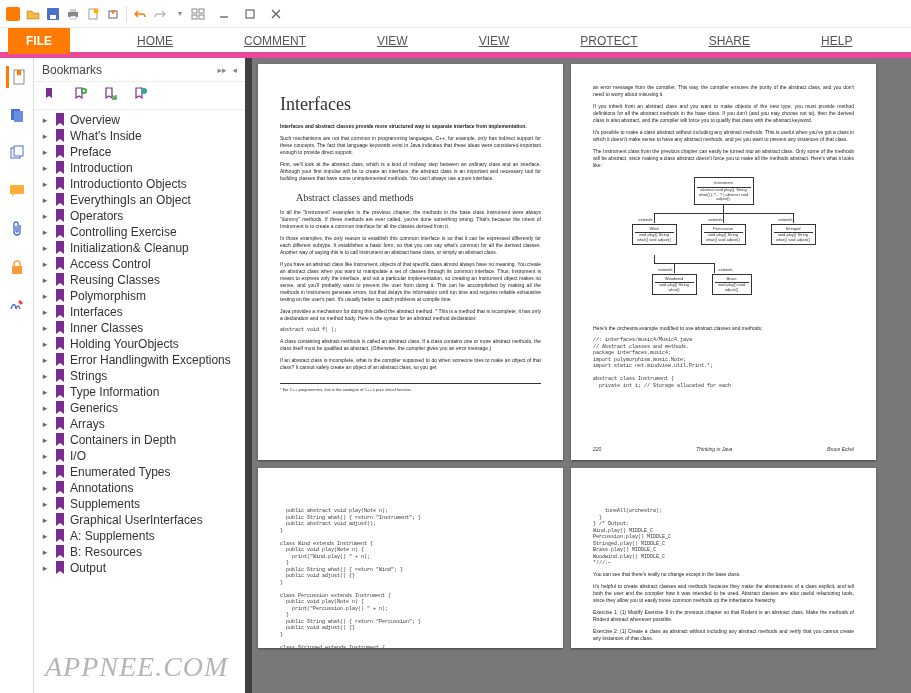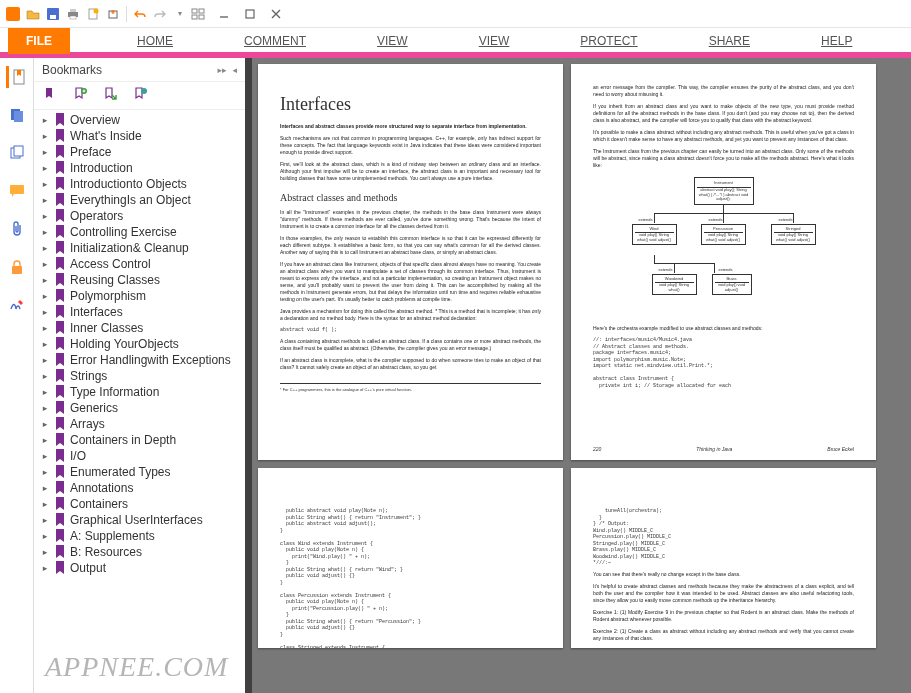--- a/index.html
+++ b/index.html
@@ -33,21 +33,21 @@
 .bm-expand { width: 10px; height: 10px; display: inline-flex; align-items: center; justify-content: center; color: #666; font-size: 9px; }
 .bm-ribbon { width: 12px; height: 14px; }
 
 .bm-list::-webkit-scrollbar { width: 16px; }
 .bm-list::-webkit-scrollbar-track { background: #f4f4f4; }
 .bm-list::-webkit-scrollbar-thumb { background: #cfcfcf; border: 2px solid #f4f4f4; border-radius: 2px; }
 
 .doc-area { flex: 1; background: #787878; position: relative; overflow: hidden; display: flex; flex-wrap: wrap; gap: 8px; padding: 6px; align-content: flex-start; }
 .page { background: #fff; box-shadow: 0 1px 2px rgba(0,0,0,.4); width: 305px; height: 396px; padding: 20px 22px; font-size: 6px; color: #333; overflow: hidden; position: relative; }
 .page h1 { font-size: 18px; font-weight: normal; margin: 10px 0 8px; font-family: Georgia, serif; }
-.page h2 { font-size: 10px; font-weight: normal; margin: 10px 0 6px; font-family: Georgia, serif; }
+.page h2 { font-size: 10px; font-weight: normal; margin: 10px 16px 6px; font-family: Georgia, serif; }
 .page p { font-size: 5px; line-height: 1.4; margin-bottom: 5px; text-align: justify; color: #222; }
 .page pre { font-family: 'Courier New', monospace; font-size: 5px; line-height: 1.3; margin: 4px 0; white-space: pre-wrap; }
 .page-footer { position: absolute; bottom: 8px; left: 22px; right: 22px; display: flex; justify-content: space-between; font-size: 5px; font-style: italic; color: #333; }
 
 .diagram { margin: 8px auto; width: 200px; height: 140px; position: relative; }
 .dbox { position: absolute; border: 1px solid #333; font-size: 4px; text-align: center; padding: 2px; background: #fff; line-height: 1.2; }
 .dline { position: absolute; background: #333; }
 
 .watermark { position: absolute; bottom: 10px; left: 45px; font-size: 28px; font-family: Georgia, serif; color: rgba(120,120,120,.55); letter-spacing: 1px; font-style: italic; pointer-events: none; }
 </style>
@@ -410,21 +410,21 @@
     <svg class="bm-ribbon" viewBox="0 0 12 14">
             <path d="M2 0v13l4-3 4 3V0z" fill="#7a2d8f"></path>
           </svg>
     <span>Annotations</span>
         </div>
         <div class="bm-item">
           <span class="bm-expand">▸</span>
     <svg class="bm-ribbon" viewBox="0 0 12 14">
             <path d="M2 0v13l4-3 4 3V0z" fill="#7a2d8f"></path>
           </svg>
-    <span>Containers</span>
+    <span>Supplements</span>
         </div>
         <div class="bm-item">
           <span class="bm-expand">▸</span>
     <svg class="bm-ribbon" viewBox="0 0 12 14">
             <path d="M2 0v13l4-3 4 3V0z" fill="#7a2d8f"></path>
           </svg>
     <span>Graphical UserInterfaces</span>
         </div>
         <div class="bm-item">
           <span class="bm-expand">▸</span>

